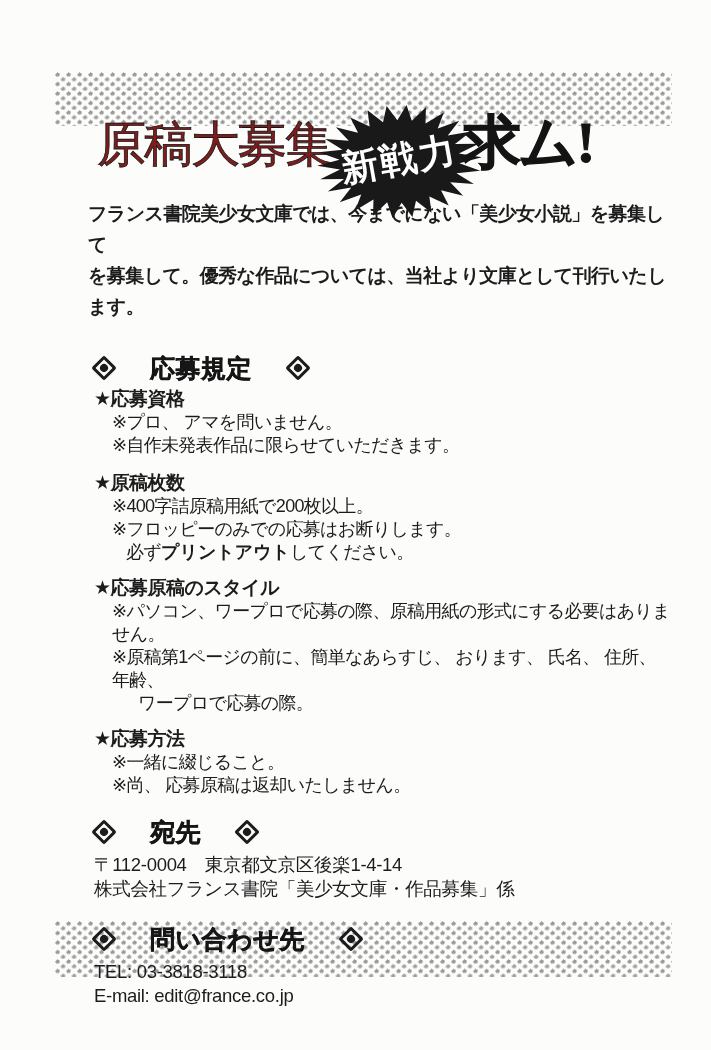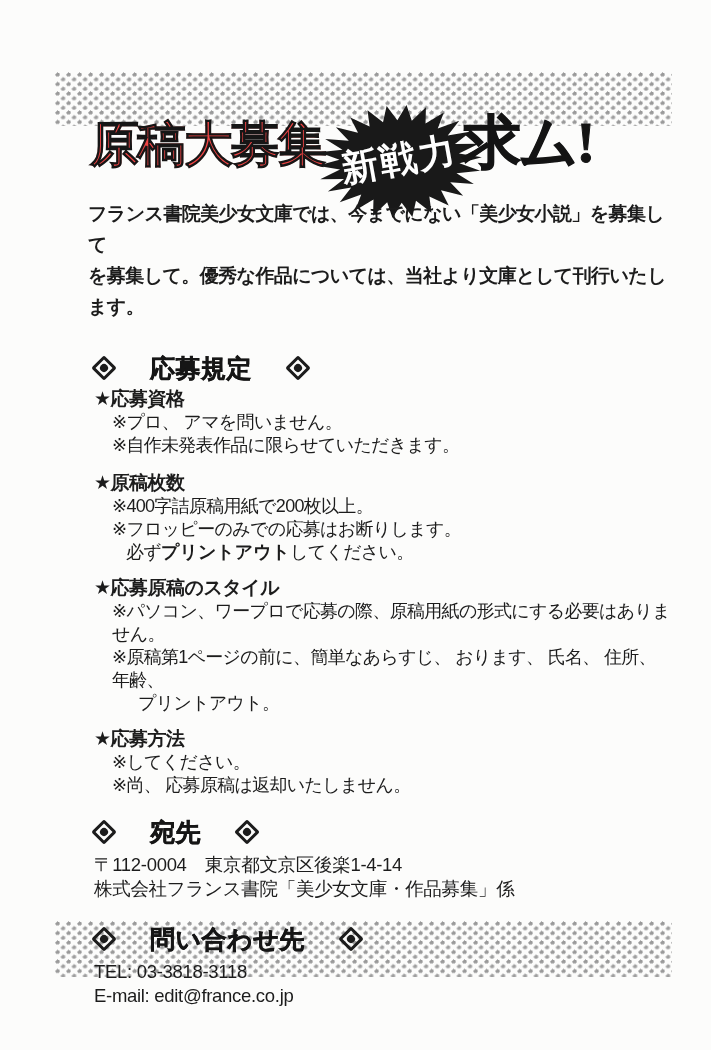--- a/index.html
+++ b/index.html
@@ -24,23 +24,23 @@
       radial-gradient(circle 2.6px at 2.6px 2.6px, #9a9a9a 0 1.5px, #bdbdbd 1.5px 2.2px, transparent 2.3px),
       radial-gradient(circle 2.6px at 2.6px 2.6px, #9f9f9f 0 1.5px, #c2c2c2 1.5px 2.2px, transparent 2.3px);
     background-size:11px 9.5px, 11px 9.5px;
     background-position:0 0, 5.5px 4.75px;
   }
   .dot-band.top { top:72px; }
   .dot-band.bottom { top:921px; height:56px; }
 
   
   .hdr-title {
-    position:absolute; left:90px; top:118px; margin:0;
-    font-size:49px; line-height:1.1; font-weight:700;
-    letter-spacing:-2px; color:#ef4444;
+    position:absolute; left:97px; top:118px; margin:0;
+    font-size:49px; line-height:1.1; font-weight:400;
+    letter-spacing:-2px; color:#7f1d1d;
     -webkit-text-stroke:0.8px #161616;
   }
   .starburst {
     position:absolute; left:317px; top:105px;
     width:165px; height:113px;
     transform:rotate(-3deg);
   }
   .starburst svg { position:absolute; inset:0; width:100%; height:100%; }
   .starburst-label {
     position:absolute; inset:0;
@@ -145,26 +145,26 @@
       <div class="note">※フロッピーのみでの応募はお断りします。</div>
       <div class="note cont-s">
         <span>必ず</span><strong>プリントアウト</strong><span>してください。</span>
       </div>
     </div>
 
     <div class="rule-group">
       <div class="label mt12">★応募原稿のスタイル</div>
       <div class="note">※パソコン、ワープロで応募の際、原稿用紙の形式にする必要はありません。</div>
       <div class="note">※原稿第1ページの前に、簡単なあらすじ、 おります、 氏名、 住所、 年齢、</div>
-      <div class="note cont-l">プリントアウト。</div>
+      <div class="note cont-l">ワープロで応募の際。</div>
     </div>
 
     <div class="rule-group">
       <div class="label mt12">★応募方法</div>
-      <div class="note">※してください。</div>
+      <div class="note">※一緒に綴じること。</div>
       <div class="note">※尚、 応募原稿は返却いたしません。</div>
     </div>
 
     <h2 class="sec-heading addr-heading">
       <span class="dia"></span>
       <span class="txt">宛先</span>
       <span class="dia"></span>
     </h2>
     <div class="addr-block">
       <div class="plain-line">〒112-0004　東京都文京区後楽1-4-14</div>

